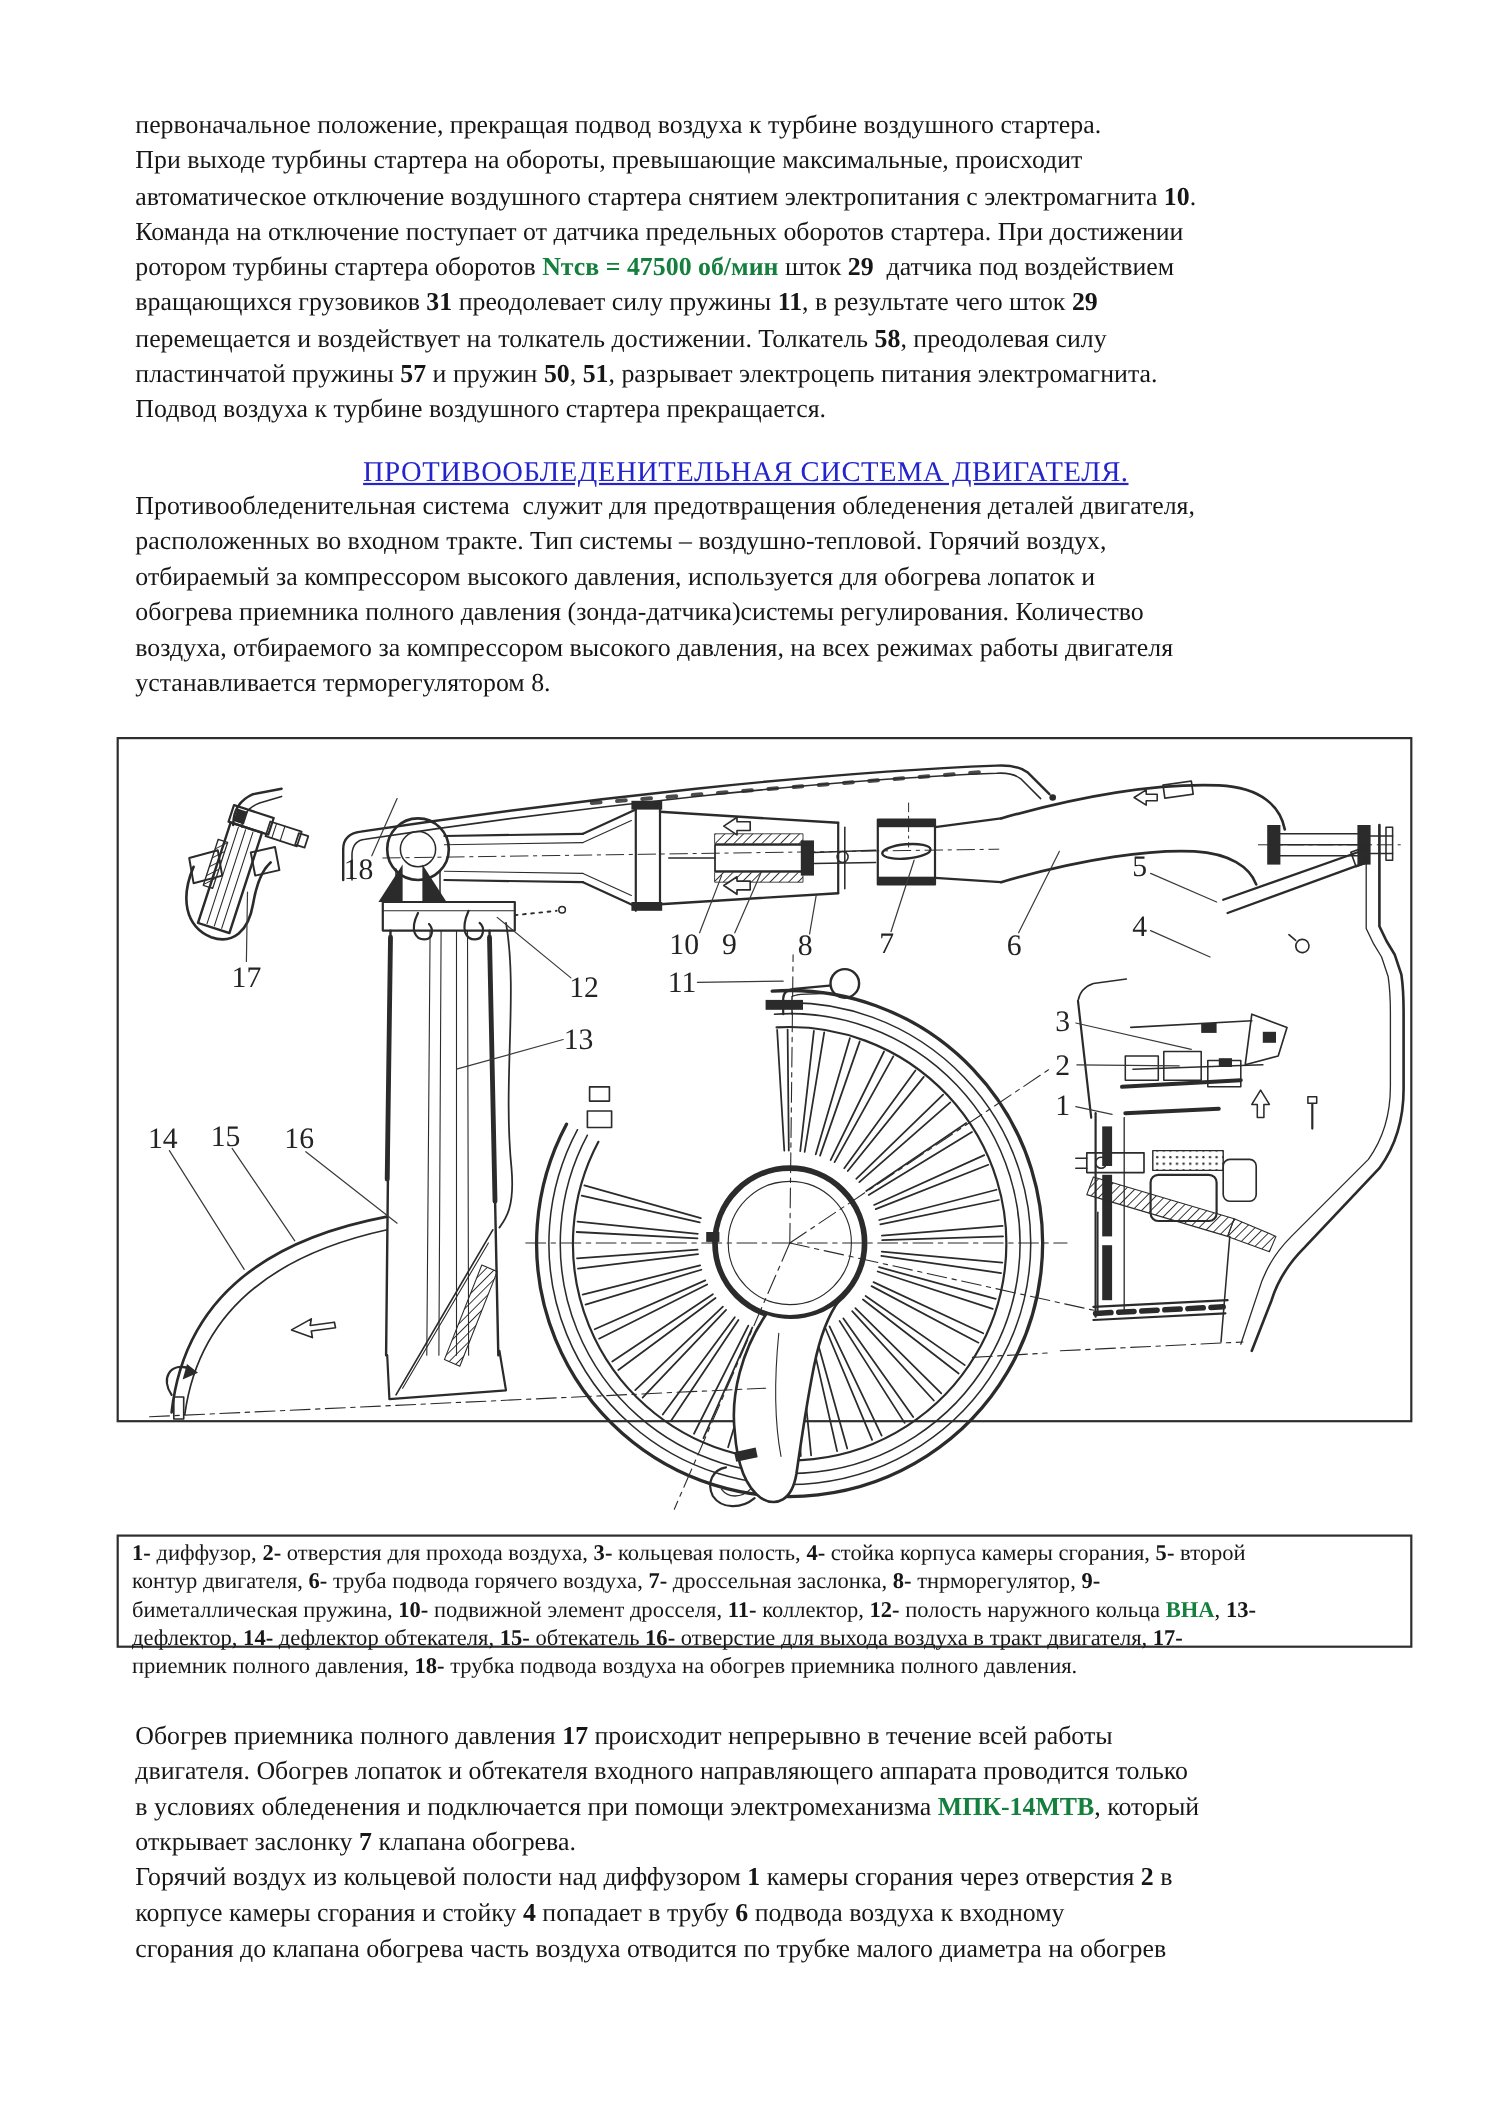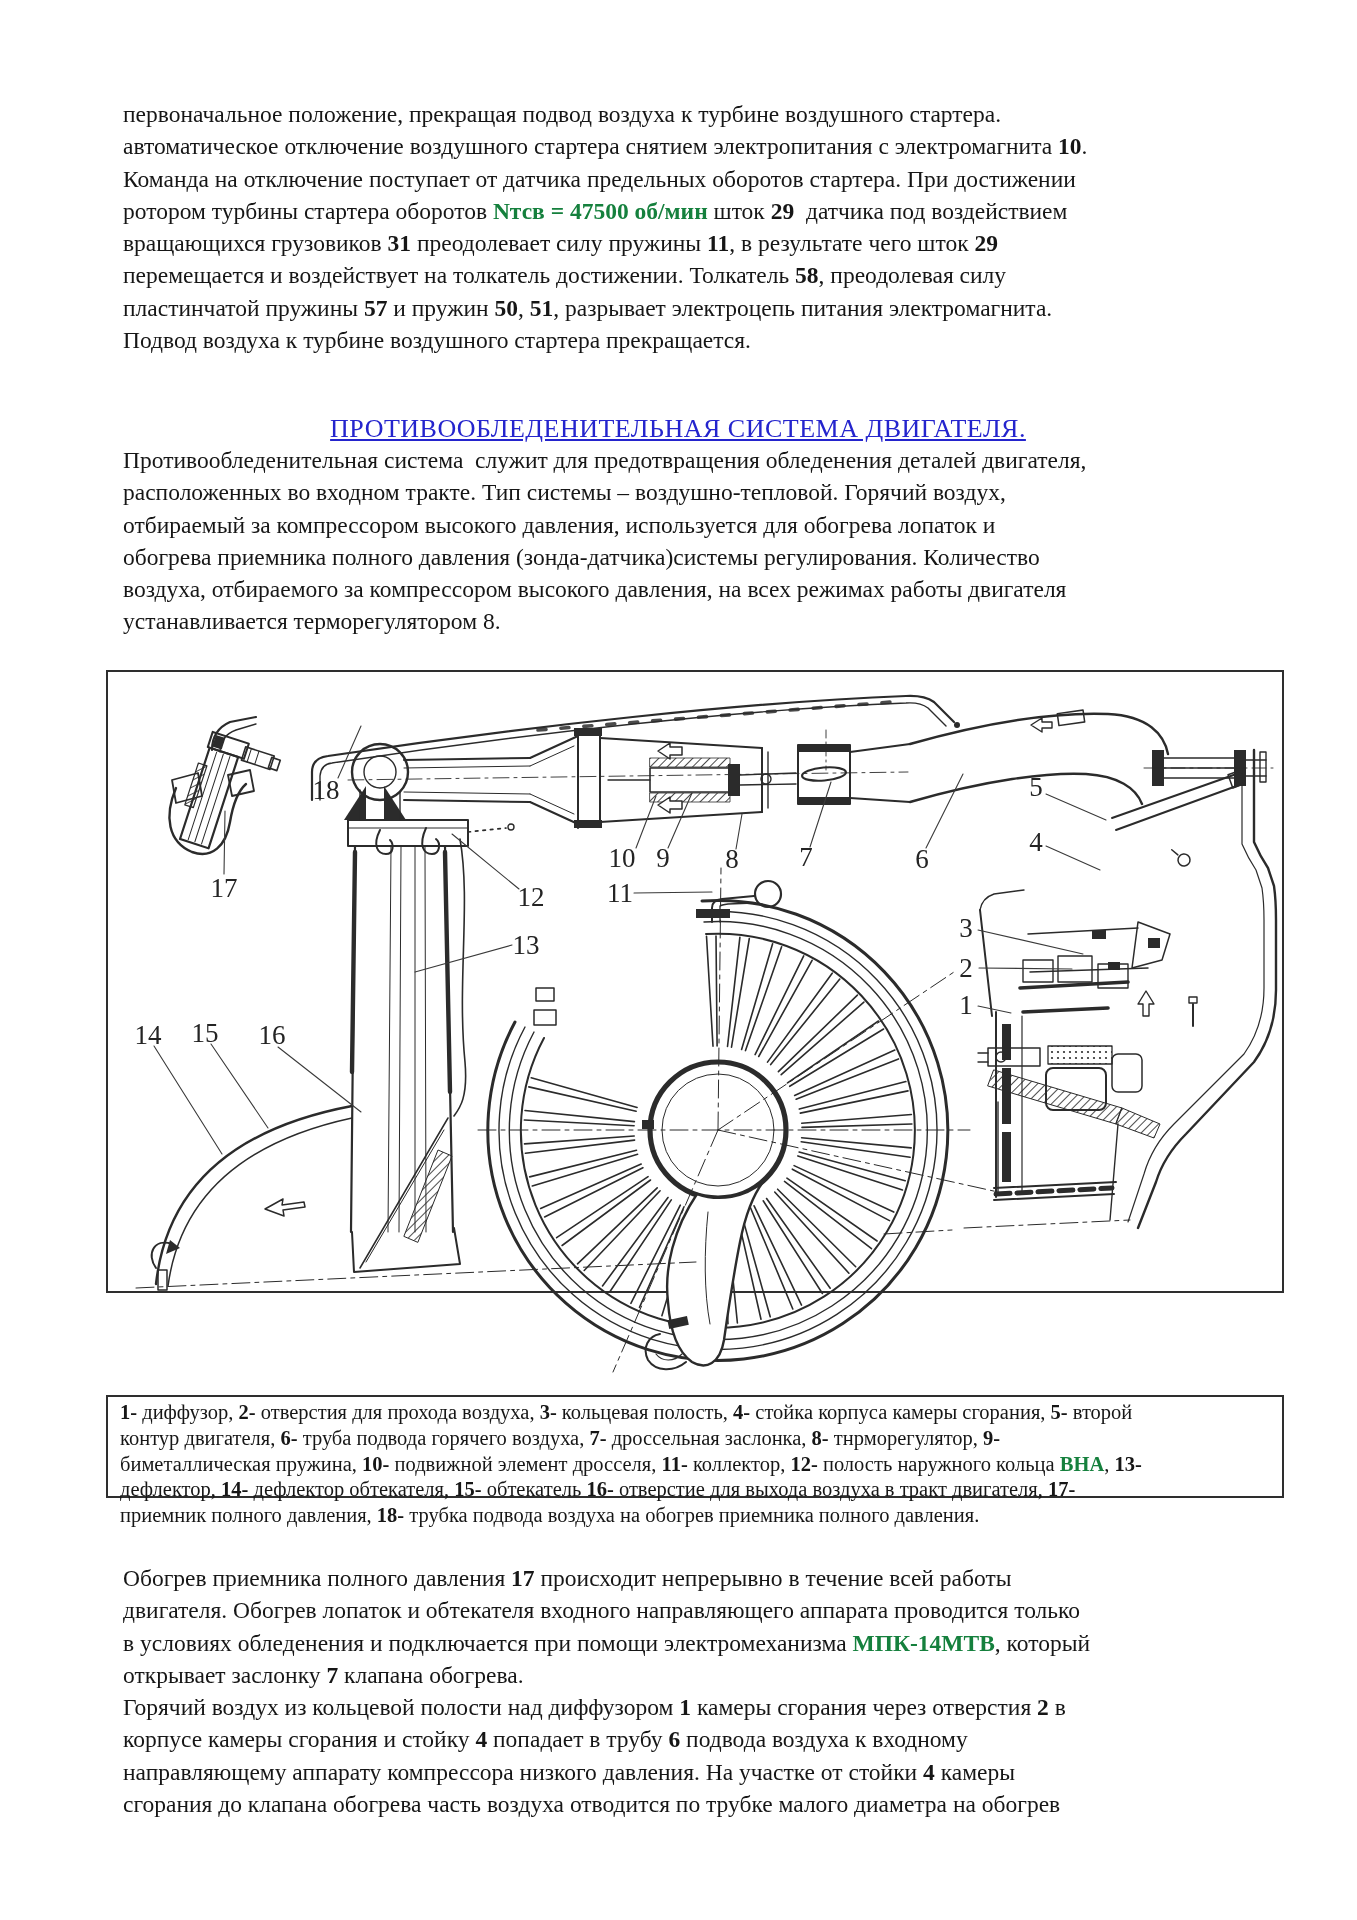--- a/index.html
+++ b/index.html
@@ -42,20 +42,21 @@
     font-family:"Liberation Serif", serif;
     font-size:27px;
     fill:#242424;
   }
 </style>
 </head>
 <body>
 
 <div class="abs textblock" style="top:98px">
     <div class="doc-line"><span>первоначальное положение, прекращая подвод воздуха к турбине воздушного стартера.</span></div>
+    <div class="doc-line"><span>При выходе турбины стартера на обороты, превышающие максимальные, происходит</span></div>
     <div class="doc-line"><span>автоматическое отключение воздушного стартера снятием электропитания с электромагнита </span><span class="b">10</span><span>.</span></div>
     <div class="doc-line"><span>Команда на отключение поступает от датчика предельных оборотов стартера. При достижении</span></div>
     <div class="doc-line"><span>ротором турбины стартера оборотов </span><span class="b blue">Nтсв = 47500 об/мин</span><span> шток </span><span class="b">29</span><span>  датчика под воздействием</span></div>
     <div class="doc-line"><span>вращающихся грузовиков </span><span class="b">31</span><span> преодолевает силу пружины </span><span class="b">11</span><span>, в результате чего шток </span><span class="b">29</span></div>
     <div class="doc-line"><span>перемещается и воздействует на толкатель достижении. Толкатель </span><span class="b">58</span><span>, преодолевая силу</span></div>
     <div class="doc-line"><span>пластинчатой пружины </span><span class="b">57</span><span> и пружин </span><span class="b">50</span><span>, </span><span class="b">51</span><span>, разрывает электроцепь питания электромагнита.</span></div>
     <div class="doc-line"><span>Подвод воздуха к турбине воздушного стартера прекращается.</span></div>
   </div>
 
 <div class="abs" id="heading">ПРОТИВООБЛЕДЕНИТЕЛЬНАЯ СИСТЕМА ДВИГАТЕЛЯ.</div>
@@ -397,15 +398,14 @@
     <div class="doc-line"><span>приемник полного давления, </span><span class="b">18-</span><span> трубка подвода воздуха на обогрев приемника полного давления.</span></div>
   </div>
 
 <div class="abs textblock" style="top:1562px">
     <div class="doc-line"><span>Обогрев приемника полного давления </span><span class="b">17</span><span> происходит непрерывно в течение всей работы</span></div>
     <div class="doc-line"><span>двигателя. Обогрев лопаток и обтекателя входного направляющего аппарата проводится только</span></div>
     <div class="doc-line"><span>в условиях обледенения и подключается при помощи электромеханизма </span><span class="b blue">МПК-14МТВ</span><span>, который</span></div>
     <div class="doc-line"><span>открывает заслонку </span><span class="b">7</span><span> клапана обогрева.</span></div>
     <div class="doc-line"><span>Горячий воздух из кольцевой полости над диффузором </span><span class="b">1</span><span> камеры сгорания через отверстия </span><span class="b">2</span><span> в</span></div>
     <div class="doc-line"><span>корпусе камеры сгорания и стойку </span><span class="b">4</span><span> попадает в трубу </span><span class="b">6</span><span> подвода воздуха к входному</span></div>
-    <div class="doc-line"><span>направляющему аппарату компрессора низкого давления. На участке от стойки </span><span class="b">4</span><span> камеры</span></div>
     <div class="doc-line"><span>сгорания до клапана обогрева часть воздуха отводится по трубке малого диаметра на обогрев</span></div>
   </div>
 
 </body></html>

